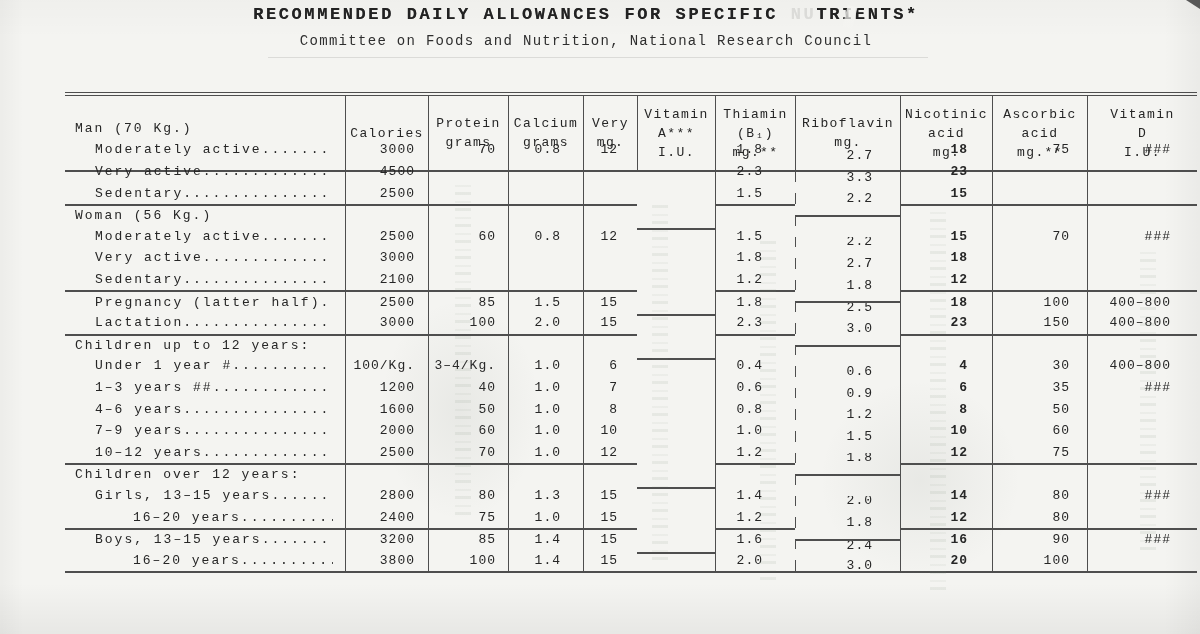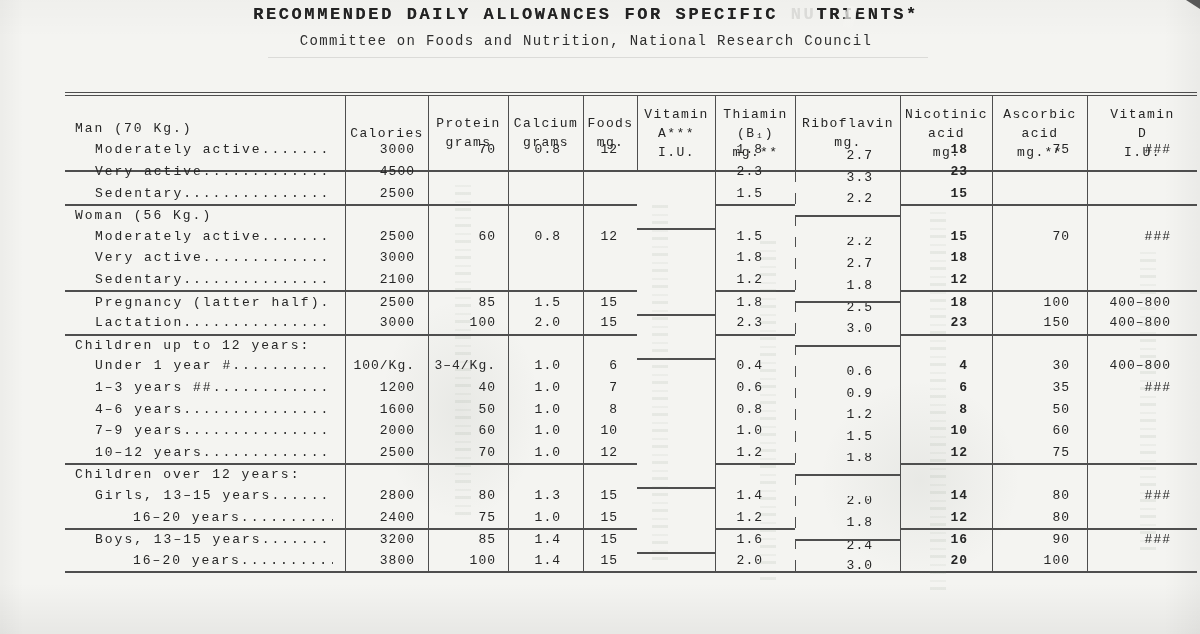--- a/index.html
+++ b/index.html
@@ -110,21 +110,21 @@
     <div class="title"><span>RECOMMENDED DAILY ALLOWANCES FOR SPECIFIC </span><span class="faded">NU</span><span>TRIENTS*</span></div>
     <div class="subtitle">Committee on Foods and Nutrition, National Research Council</div>
   </div>
   <div class="subtitle-rule"></div>
 
   <div class="grid">
       <div class="hcell c0"></div>
       <div class="hcell c1"><div class="hline">Calories</div></div>
       <div class="hcell c2"><div class="hline">Protein</div><div class="hline">grams</div></div>
       <div class="hcell c3"><div class="hline">Calcium</div><div class="hline">grams</div></div>
-      <div class="hcell c4"><div class="hline">Foods</div><div class="hline">mg.</div></div>
+      <div class="hcell c4"><div class="hline">Very</div><div class="hline">mg.</div></div>
       <div class="hcell c5"><div class="hline">Vitamin</div><div class="hline">A***</div><div class="hline">I.U.</div></div>
       <div class="hcell c6"><div class="hline">Thiamin</div><div class="hline">(B₁)</div><div class="hline">mg.**</div></div>
       <div class="hcell c7"><div class="hline">Riboflavin</div><div class="hline">mg.</div></div>
       <div class="hcell c8"><div class="hline">Nicotinic</div><div class="hline">acid</div><div class="hline">mg.</div></div>
       <div class="hcell c9"><div class="hline">Ascorbic</div><div class="hline">acid</div><div class="hline">mg.**</div></div>
       <div class="hcell c10"><div class="hline">Vitamin</div><div class="hline">D</div><div class="hline">I.U.</div></div>
       <div class="cell label c0 ind0">
         <span>Man (70 Kg.)</span>
       </div>
       <div class="cell num c1"></div>

